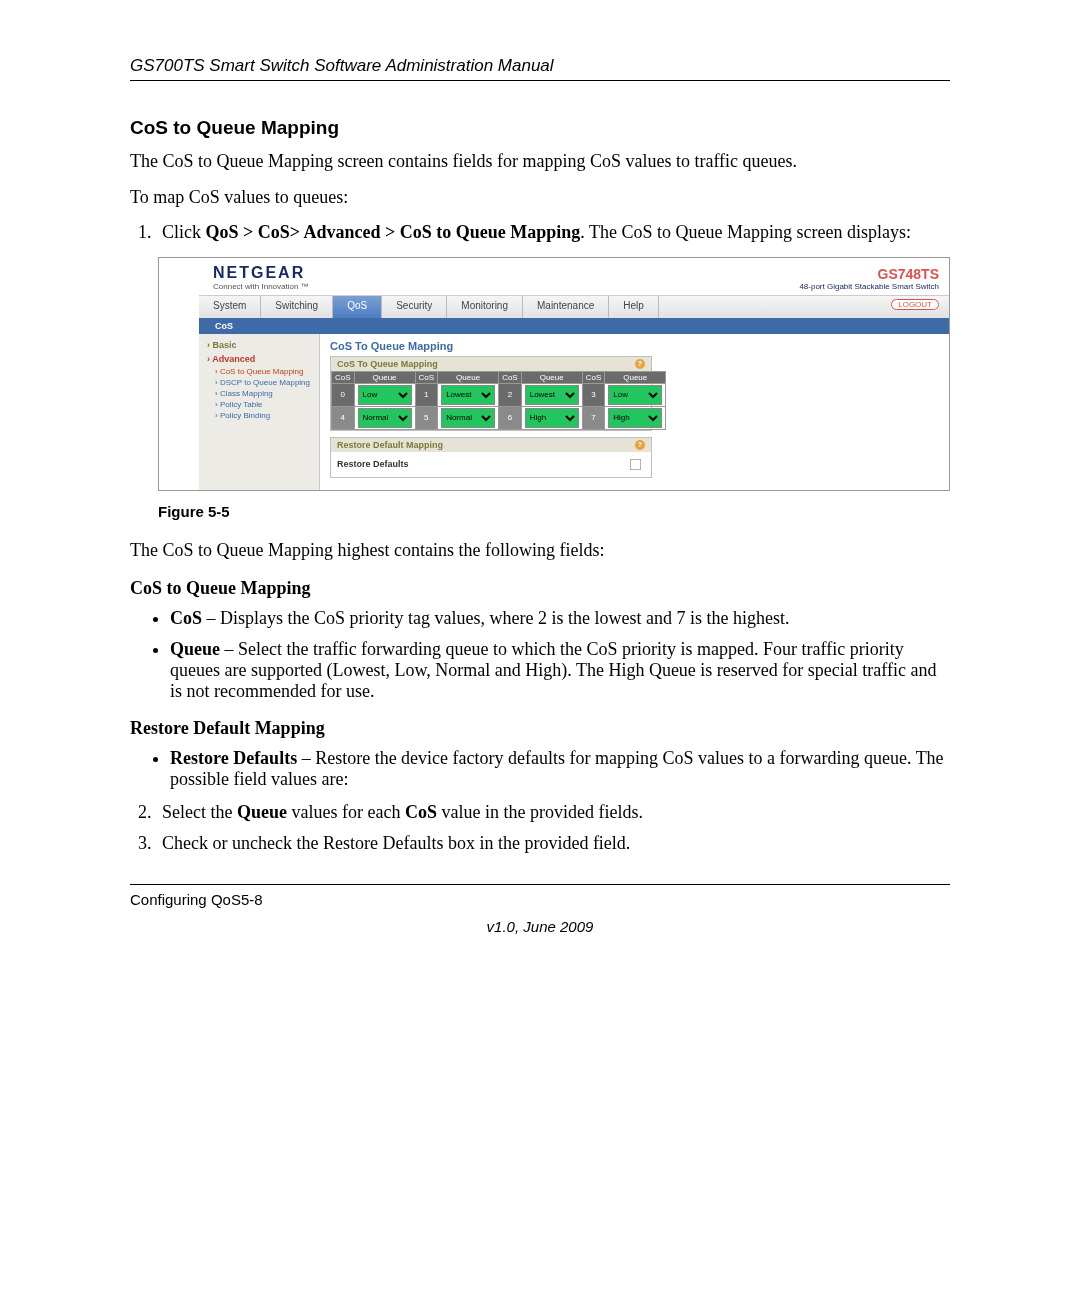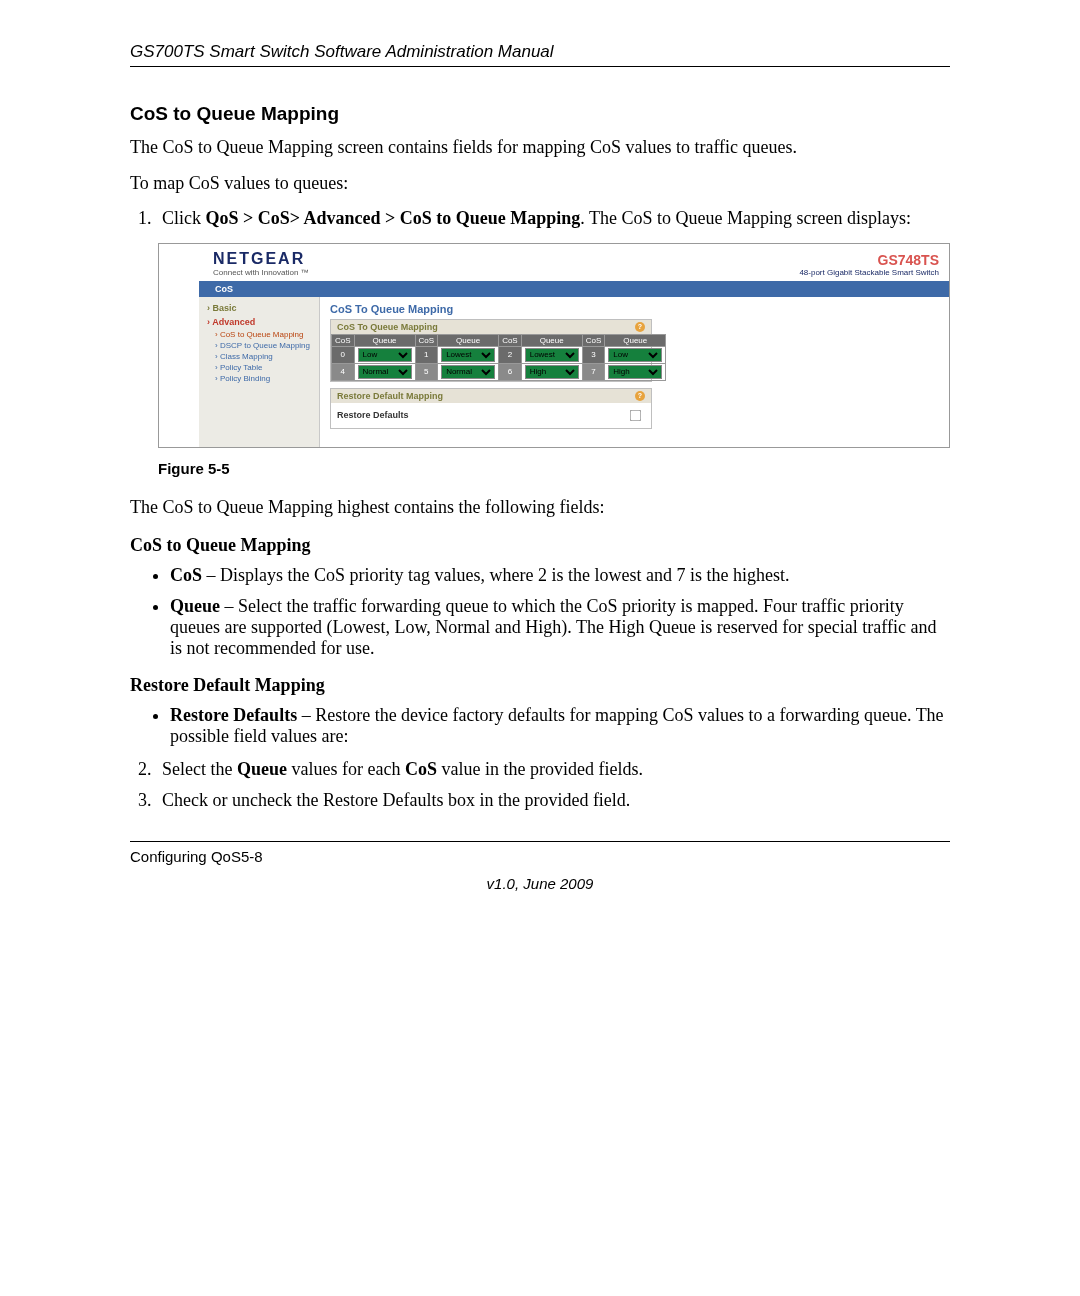--- a/index.html
+++ b/index.html
@@ -5,21 +5,21 @@
   body {
     margin: 0;
     padding: 0;
     background: #fff;
     font-family: "Times New Roman", Times, serif;
     color: #000;
     font-size: 18px;
   }
   .page {
     width: 900px;
-    margin: 2px auto;
+    margin: 16px auto;
     padding: 40px 0 40px 0;
   }
   .content-inner {
     padding: 0 40px;
   }
   .header-line {
     font-style: italic;
     font-family: Arial, Helvetica, sans-serif;
     font-size: 17px;
     margin-bottom: 4px;
@@ -169,23 +169,23 @@
     line-height: 10px;
   }
   .ss table { border-collapse: collapse; width: 100%; }
   .ss th, .ss td { border: 1px solid #999; padding: 1px 3px; font-size: 8px; }
   .ss th { background: #6b6b6b; color: #fff; font-weight: normal; }
   .ss td.cos { background: #6b6b6b; color: #fff; width: 16px; text-align: center; }
   .ss td.cos.alt { background: #8a8a8a; }
   .ss select.qsel {
     width: 54px;
     font-size: 8px;
-    height: 14px;
+    height: 20px;
     border: 1px solid #888;
-    background: #15803d;
+    background: #22c55e;
   }
   .ss .restore-row td { font-size: 9px; padding: 3px 6px; border: none; }
   .ss .restore-row input[type=checkbox] { transform: scale(0.9); }
   .figure-caption {
     font-family: Arial, Helvetica, sans-serif;
     font-weight: bold;
     font-size: 15px;
     margin-top: 12px;
     margin-bottom: 18px;
   }
@@ -232,20 +232,32 @@
   <div style="padding-left:28px;">
     <div class="figure-box ss">
       <div class="topbar">
         <div>
           <div class="brand">NETGEAR</div>
           <div class="brand-sub">Connect with Innovation ™</div>
         </div>
         <div class="prod-right">
           <div class="prod-name">GS748TS</div>
           <div class="prod-sub">48-port Gigabit Stackable Smart Switch</div>
+        </div>
+      </div>
+      <div class="tabrow">
+        <div class="tab">System</div>
+        <div class="tab">Switching</div>
+        <div class="tab active">QoS</div>
+        <div class="tab">Security</div>
+        <div class="tab">Monitoring</div>
+        <div class="tab">Maintenance</div>
+        <div class="tab">Help</div>
+        <div class="logout-wrap">
+          <span class="logout-btn">LOGOUT</span>
         </div>
       </div>
       <div class="subtab">CoS</div>
       <div class="body">
         <div class="sidebar">
           <div class="grp">› <span>Basic</span></div>
           <div class="grp adv">› <span>Advanced</span></div>
           <div class="item sel">› <span>CoS to Queue Mapping</span></div>
           <div class="item">› <span>DSCP to Queue Mapping</span></div>
           <div class="item">› <span>Class Mapping</span></div>

